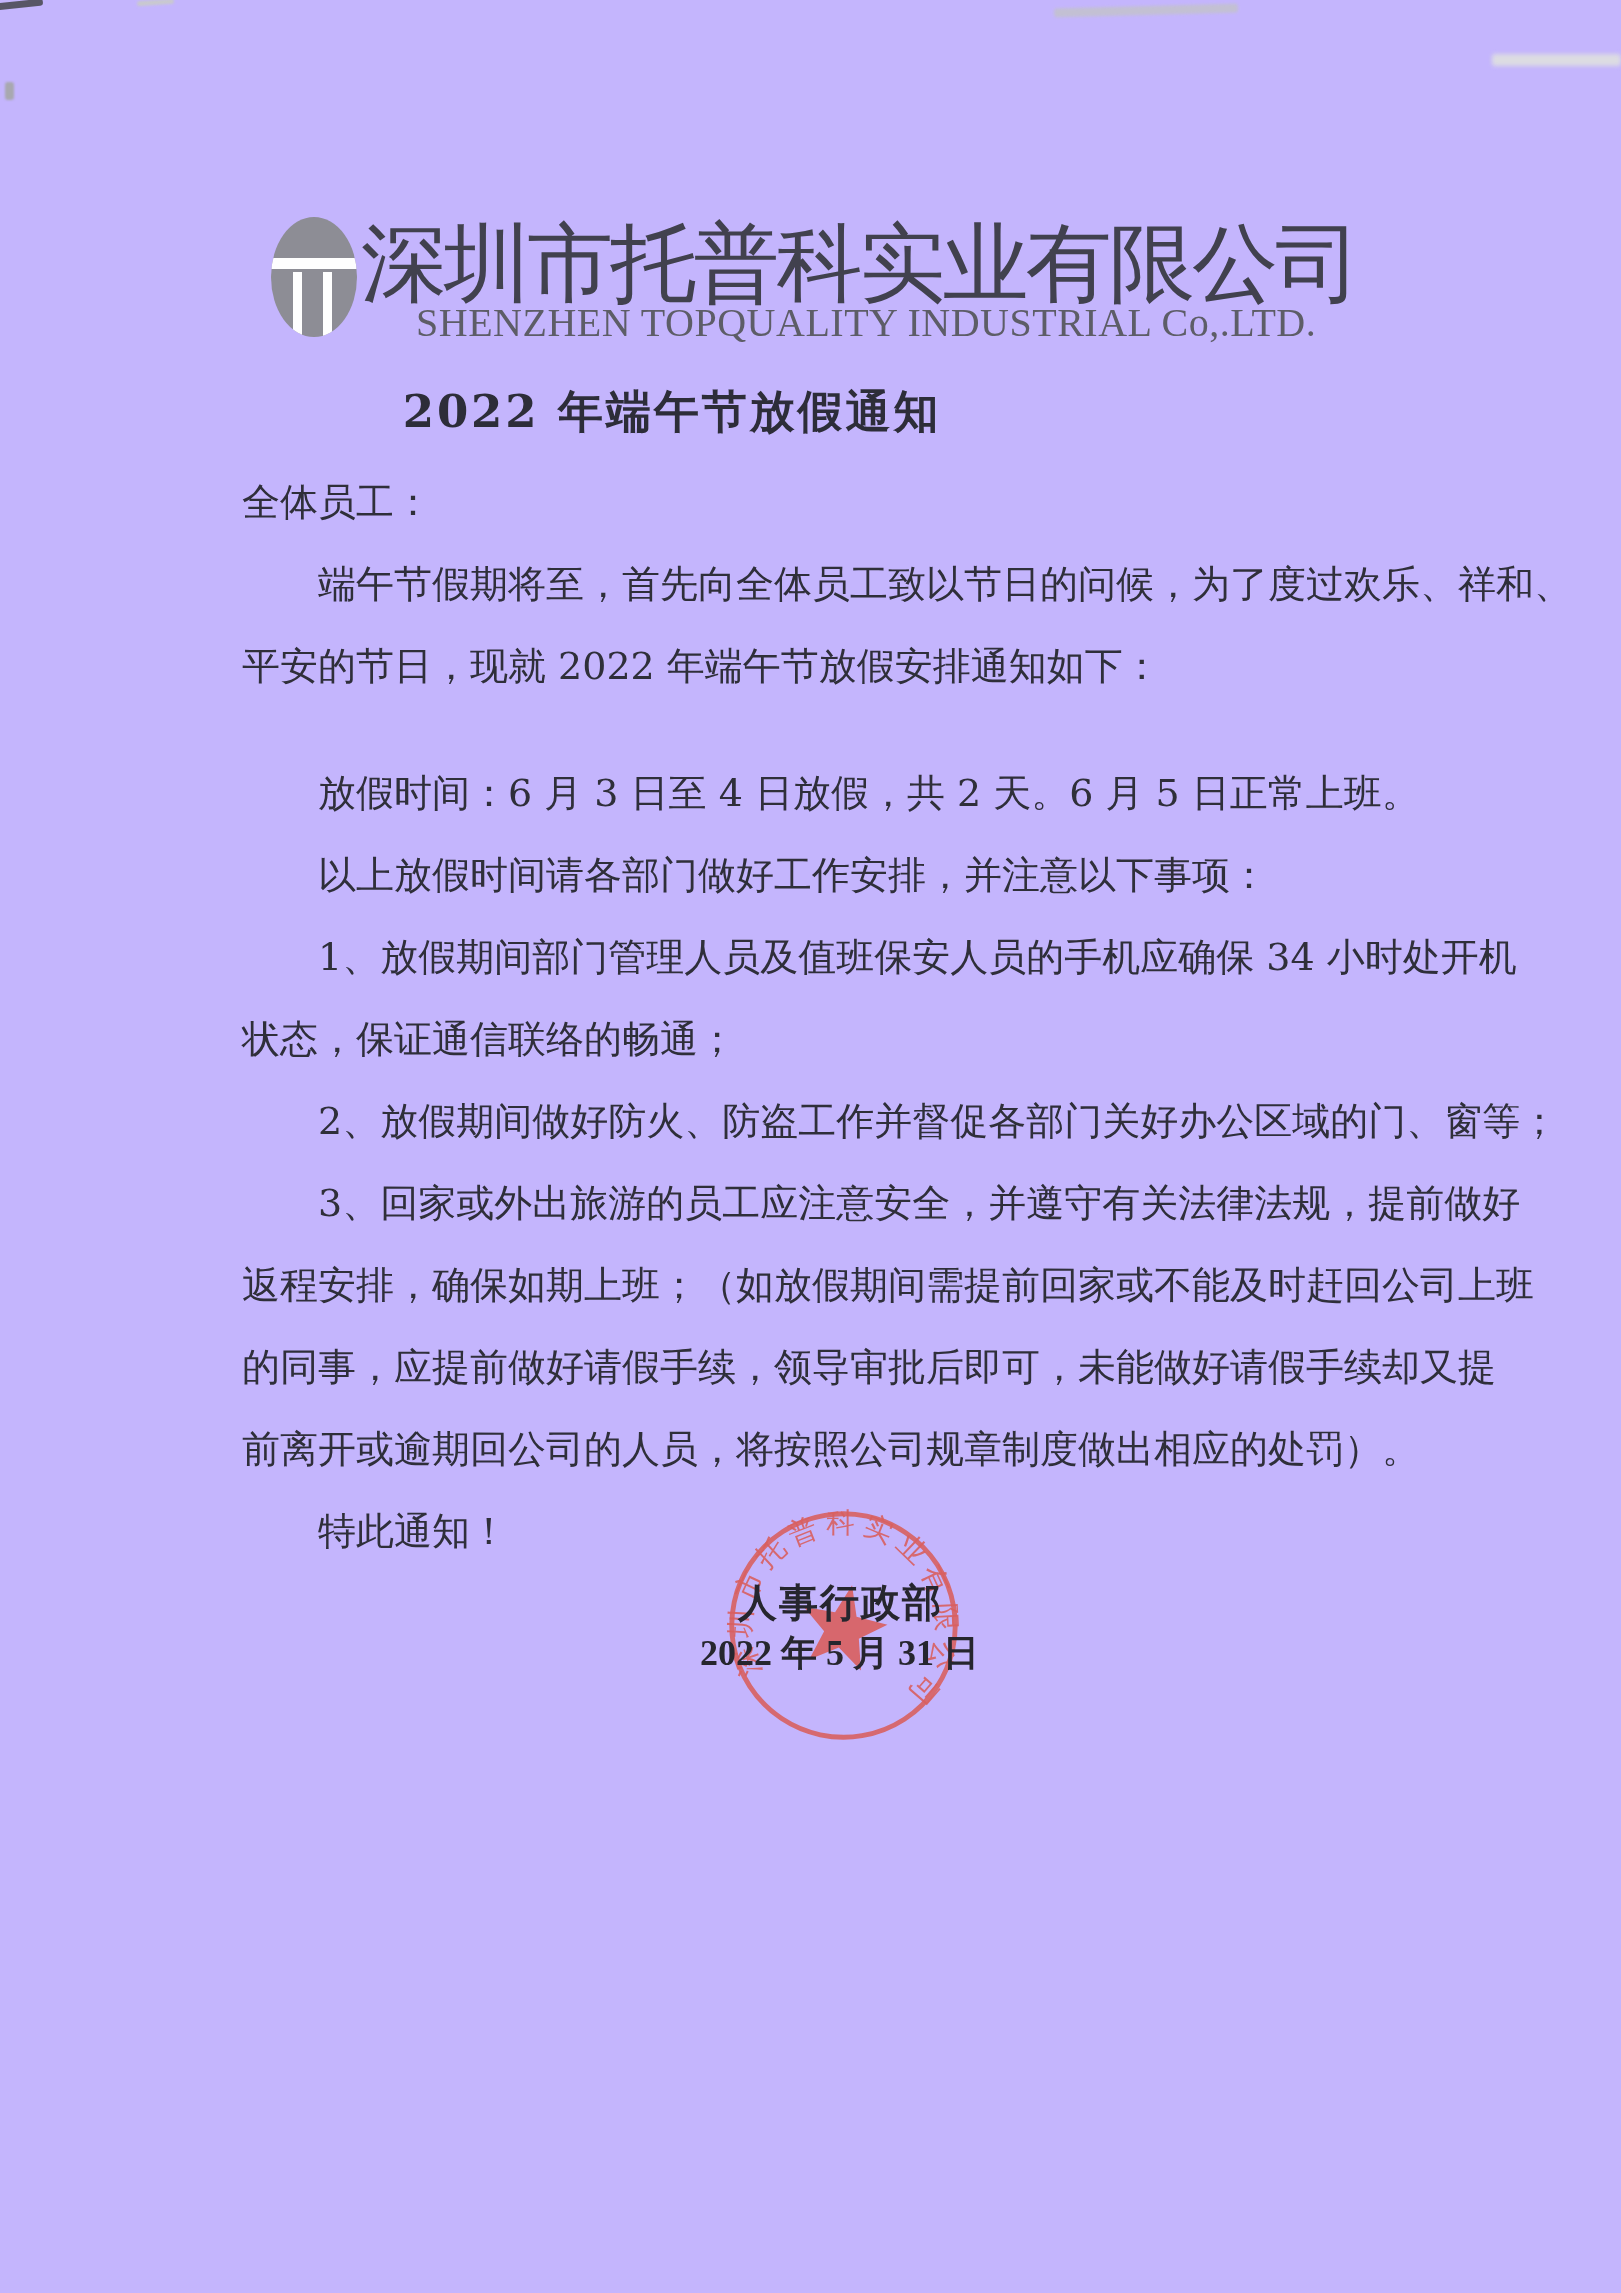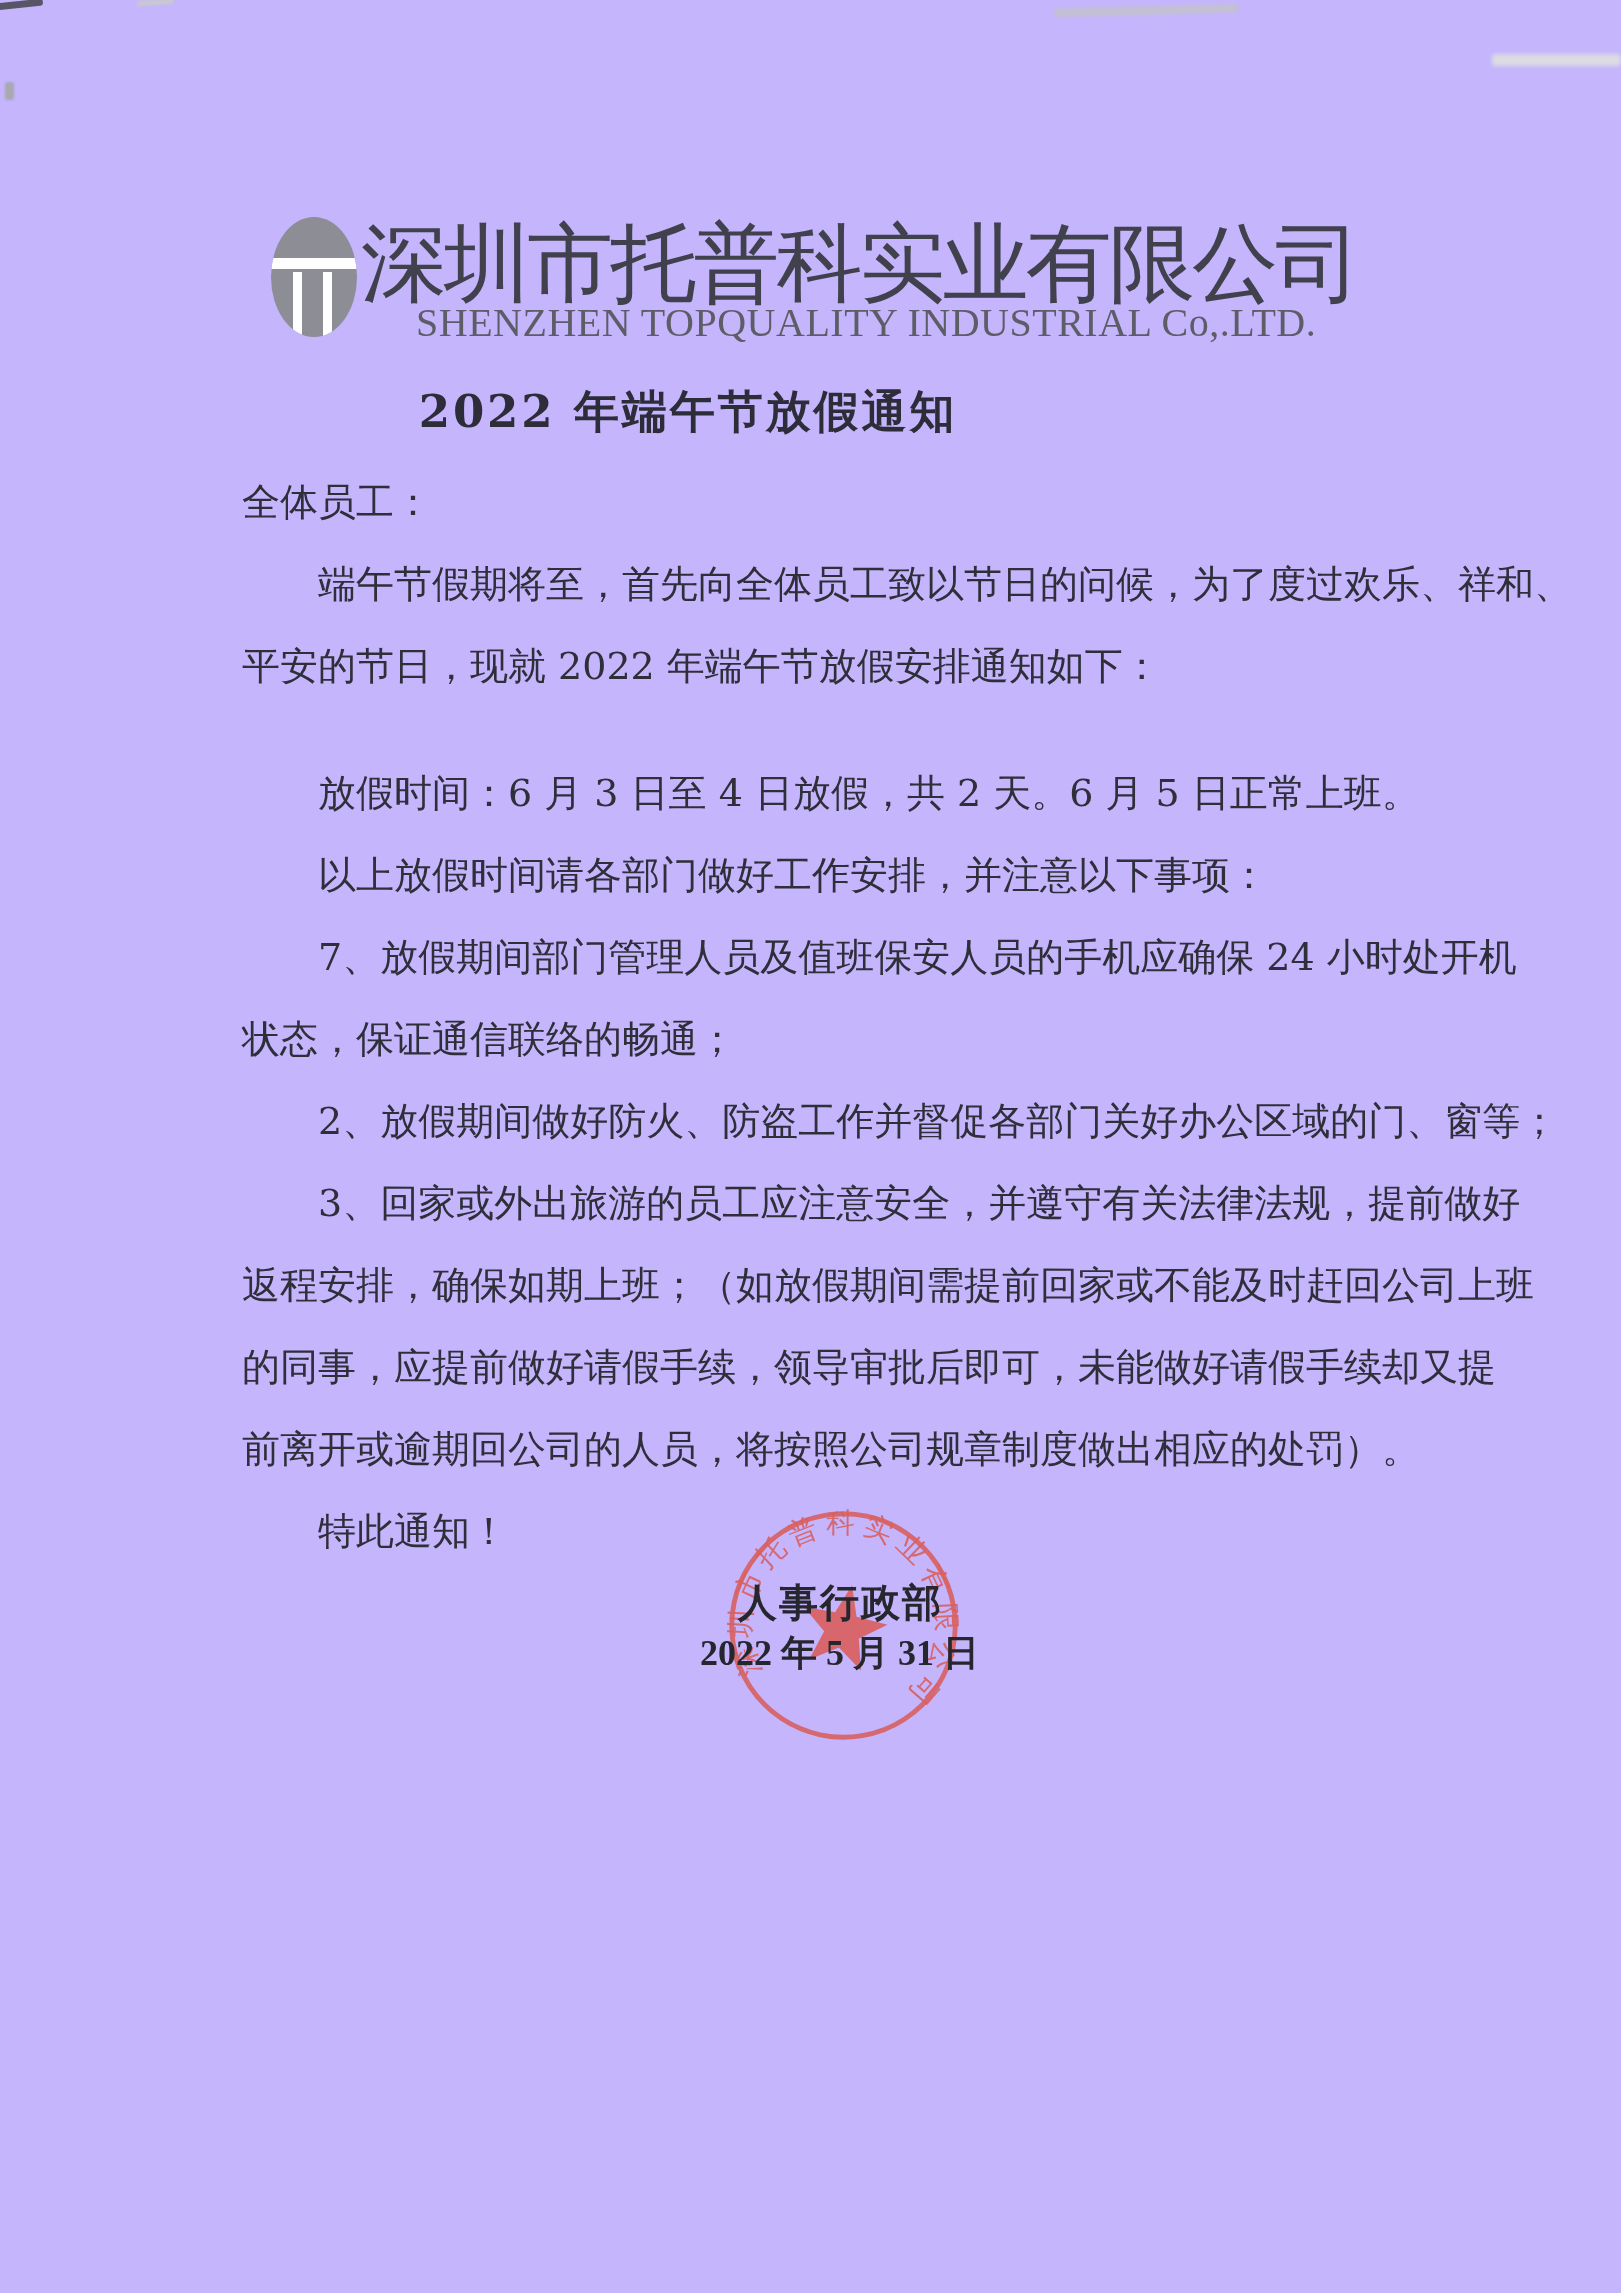--- a/index.html
+++ b/index.html
@@ -34,21 +34,21 @@
     position:absolute;left:361px;top:206px;width:902px;
     font-size:86px;letter-spacing:-2.9px;color:#41414e;
     white-space:nowrap;font-weight:500;
   }
   .company-en{
     position:absolute;left:416px;top:299px;
     font-family:Liberation Serif, serif;
     font-size:40px;letter-spacing:0.5px;color:#5d5d67;white-space:nowrap;
   }
   .notice-title{
-    position:absolute;left:16px;top:382px;width:1344px;text-align:center;
+    position:absolute;left:0;top:382px;width:1344px;text-align:center;
     font-size:45px;font-weight:bold;letter-spacing:2.9px;color:#2d2d39;
   }
 
   
   .body-text{
     position:absolute;left:242px;top:461px;width:1157px;
     font-size:38px;color:#2f2f3a;
   }
   .line{line-height:82px;height:82px;white-space:nowrap;}
   .indent{text-indent:2em;}
@@ -89,21 +89,21 @@
   <div class="company-en">SHENZHEN TOPQUALITY INDUSTRIAL Co,.LTD.</div>
 
   <div class="notice-title">2022 年端午节放假通知</div>
 
   <div class="body-text">
     <div class="line">全体员工：</div>
     <div class="line indent">端午节假期将至，首先向全体员工致以节日的问候，为了度过欢乐、祥和、</div>
     <div class="line">平安的节日，现就 2022 年端午节放假安排通知如下：</div>
     <div class="line indent gap-top">放假时间：6 月 3 日至 4 日放假，共 2 天。6 月 5 日正常上班。</div>
     <div class="line indent">以上放假时间请各部门做好工作安排，并注意以下事项：</div>
-    <div class="line indent">7、放假期间部门管理人员及值班保安人员的手机应确保 24 小时处开机</div>
+    <div class="line indent">1、放假期间部门管理人员及值班保安人员的手机应确保 34 小时处开机</div>
     <div class="line">状态，保证通信联络的畅通；</div>
     <div class="line indent">2、放假期间做好防火、防盗工作并督促各部门关好办公区域的门、窗等；</div>
     <div class="line indent">3、回家或外出旅游的员工应注意安全，并遵守有关法律法规，提前做好</div>
     <div class="line">返程安排，确保如期上班；（如放假期间需提前回家或不能及时赶回公司上班</div>
     <div class="line">的同事，应提前做好请假手续，领导审批后即可，未能做好请假手续却又提</div>
     <div class="line">前离开或逾期回公司的人员，将按照公司规章制度做出相应的处罚）。</div>
     <div class="line indent">特此通知！</div>
   </div>
 
   <svg class="stamp" viewBox="0 0 252 252">

